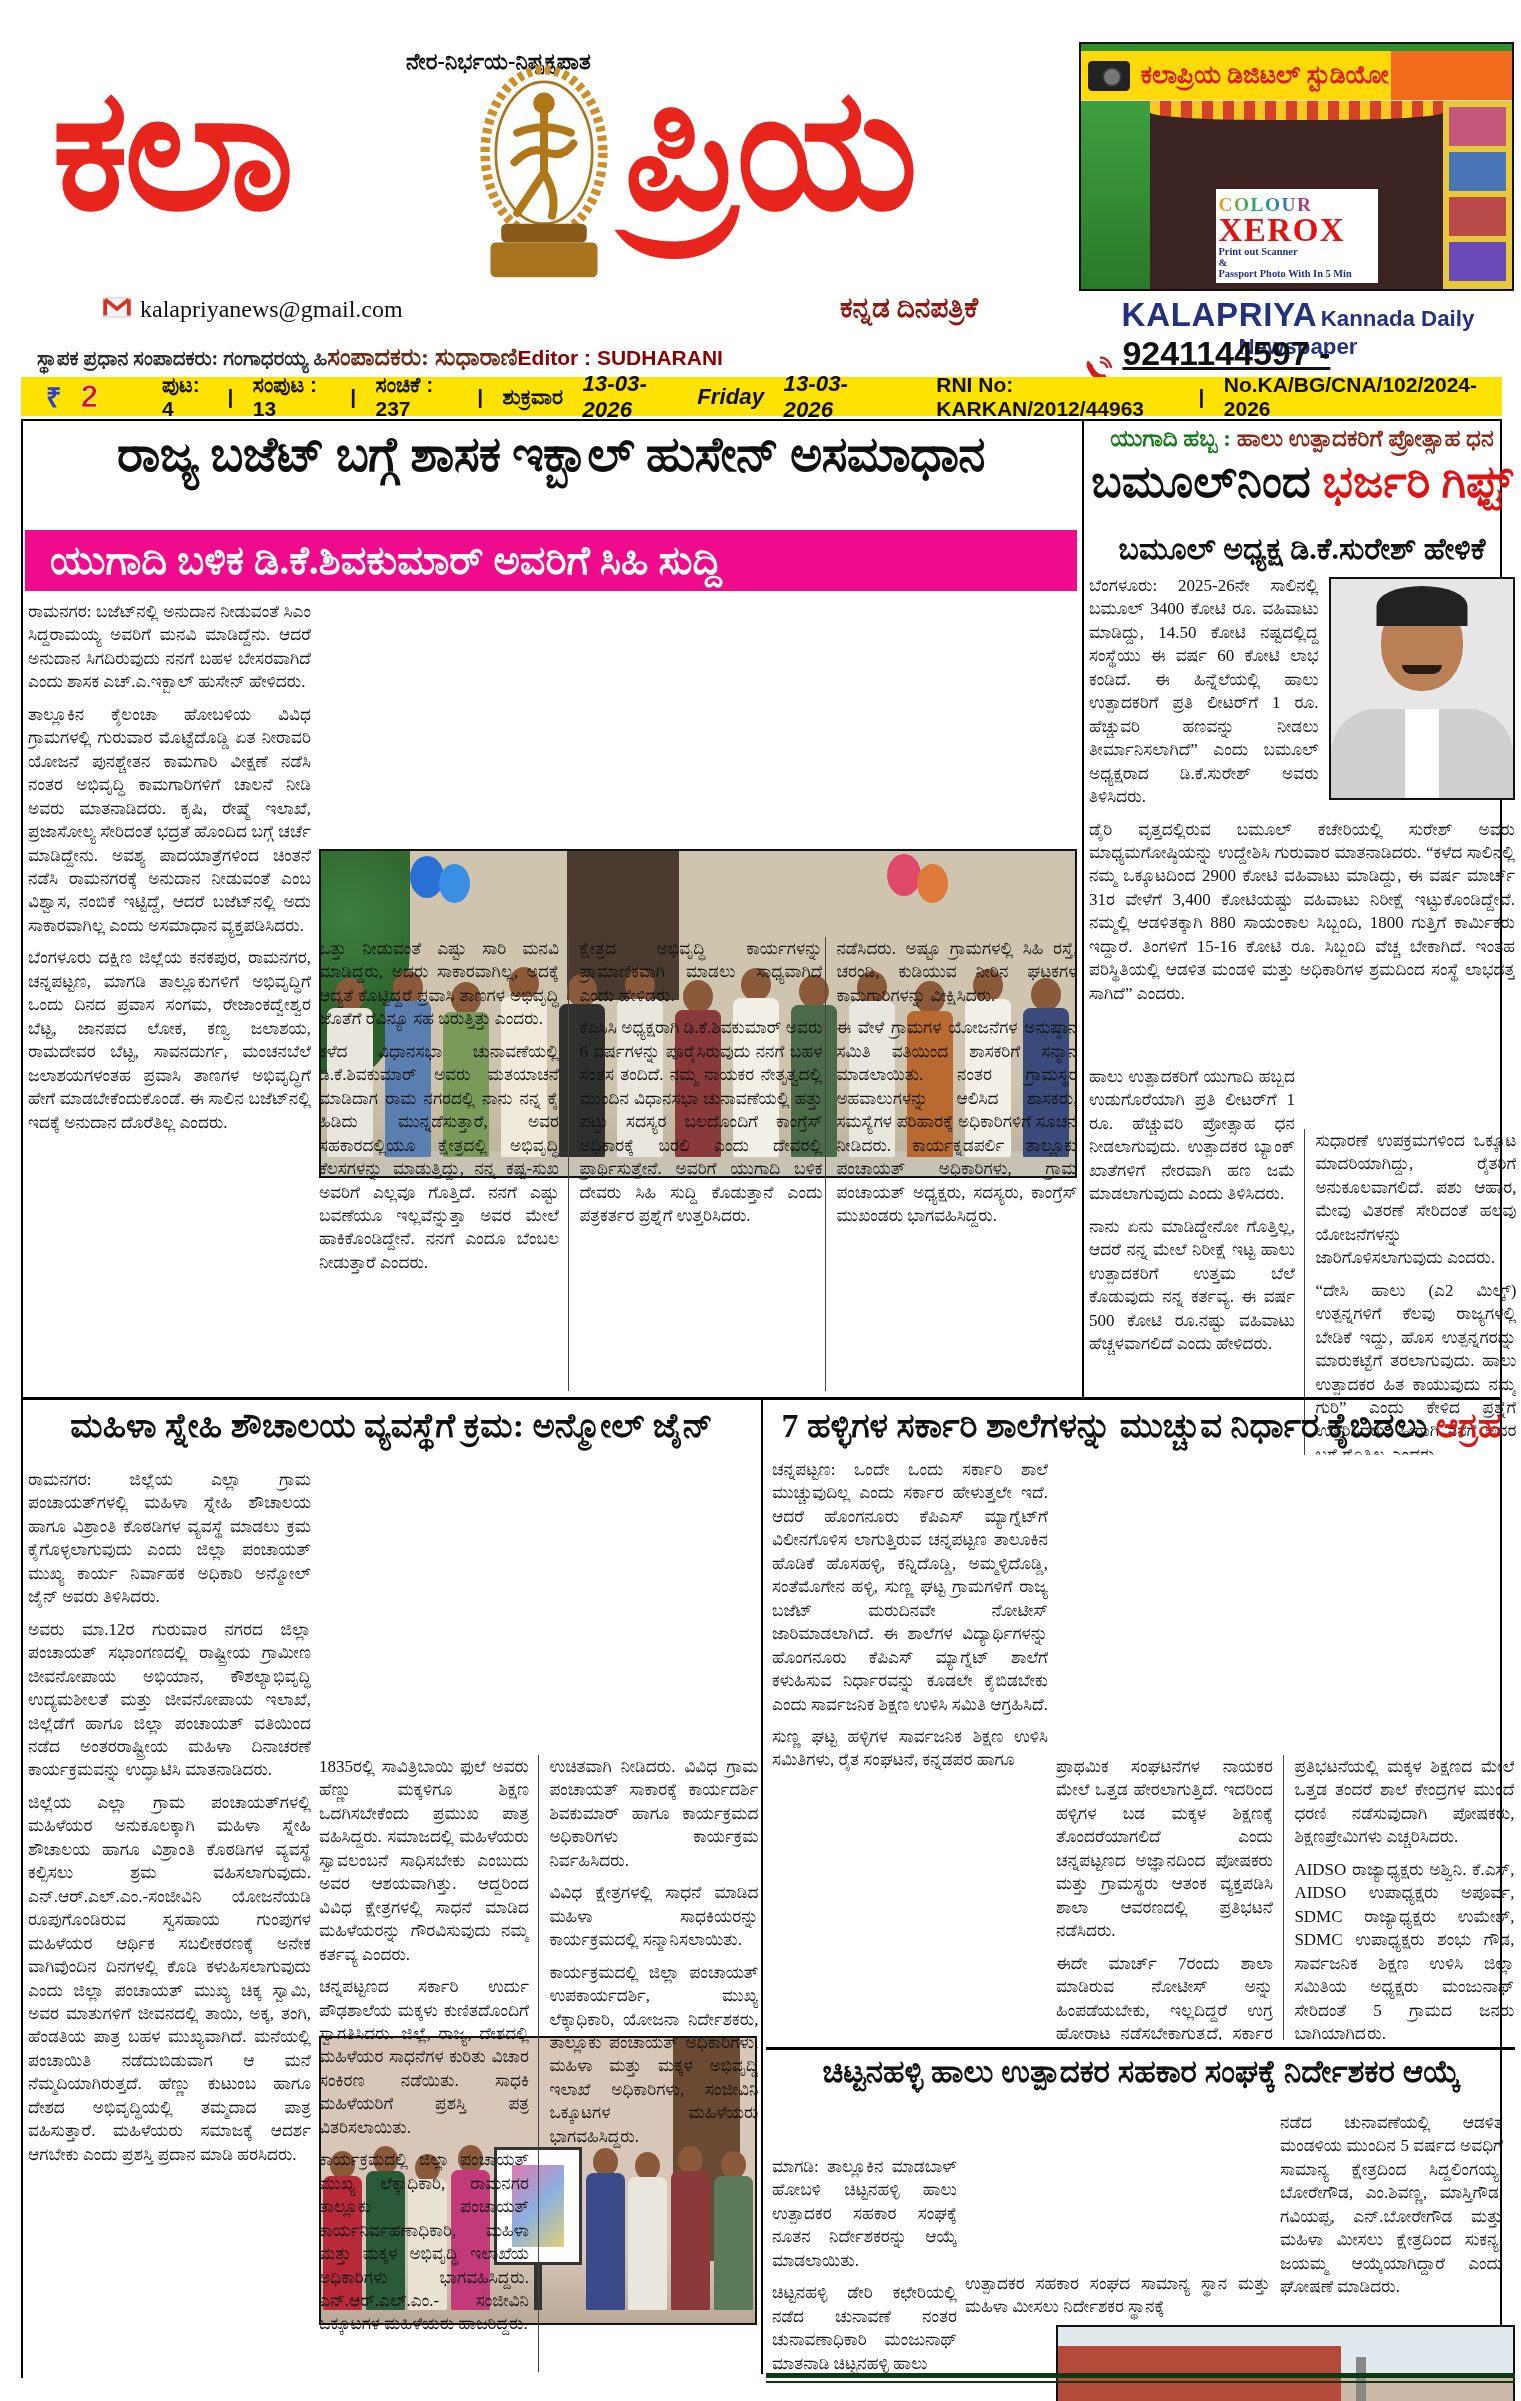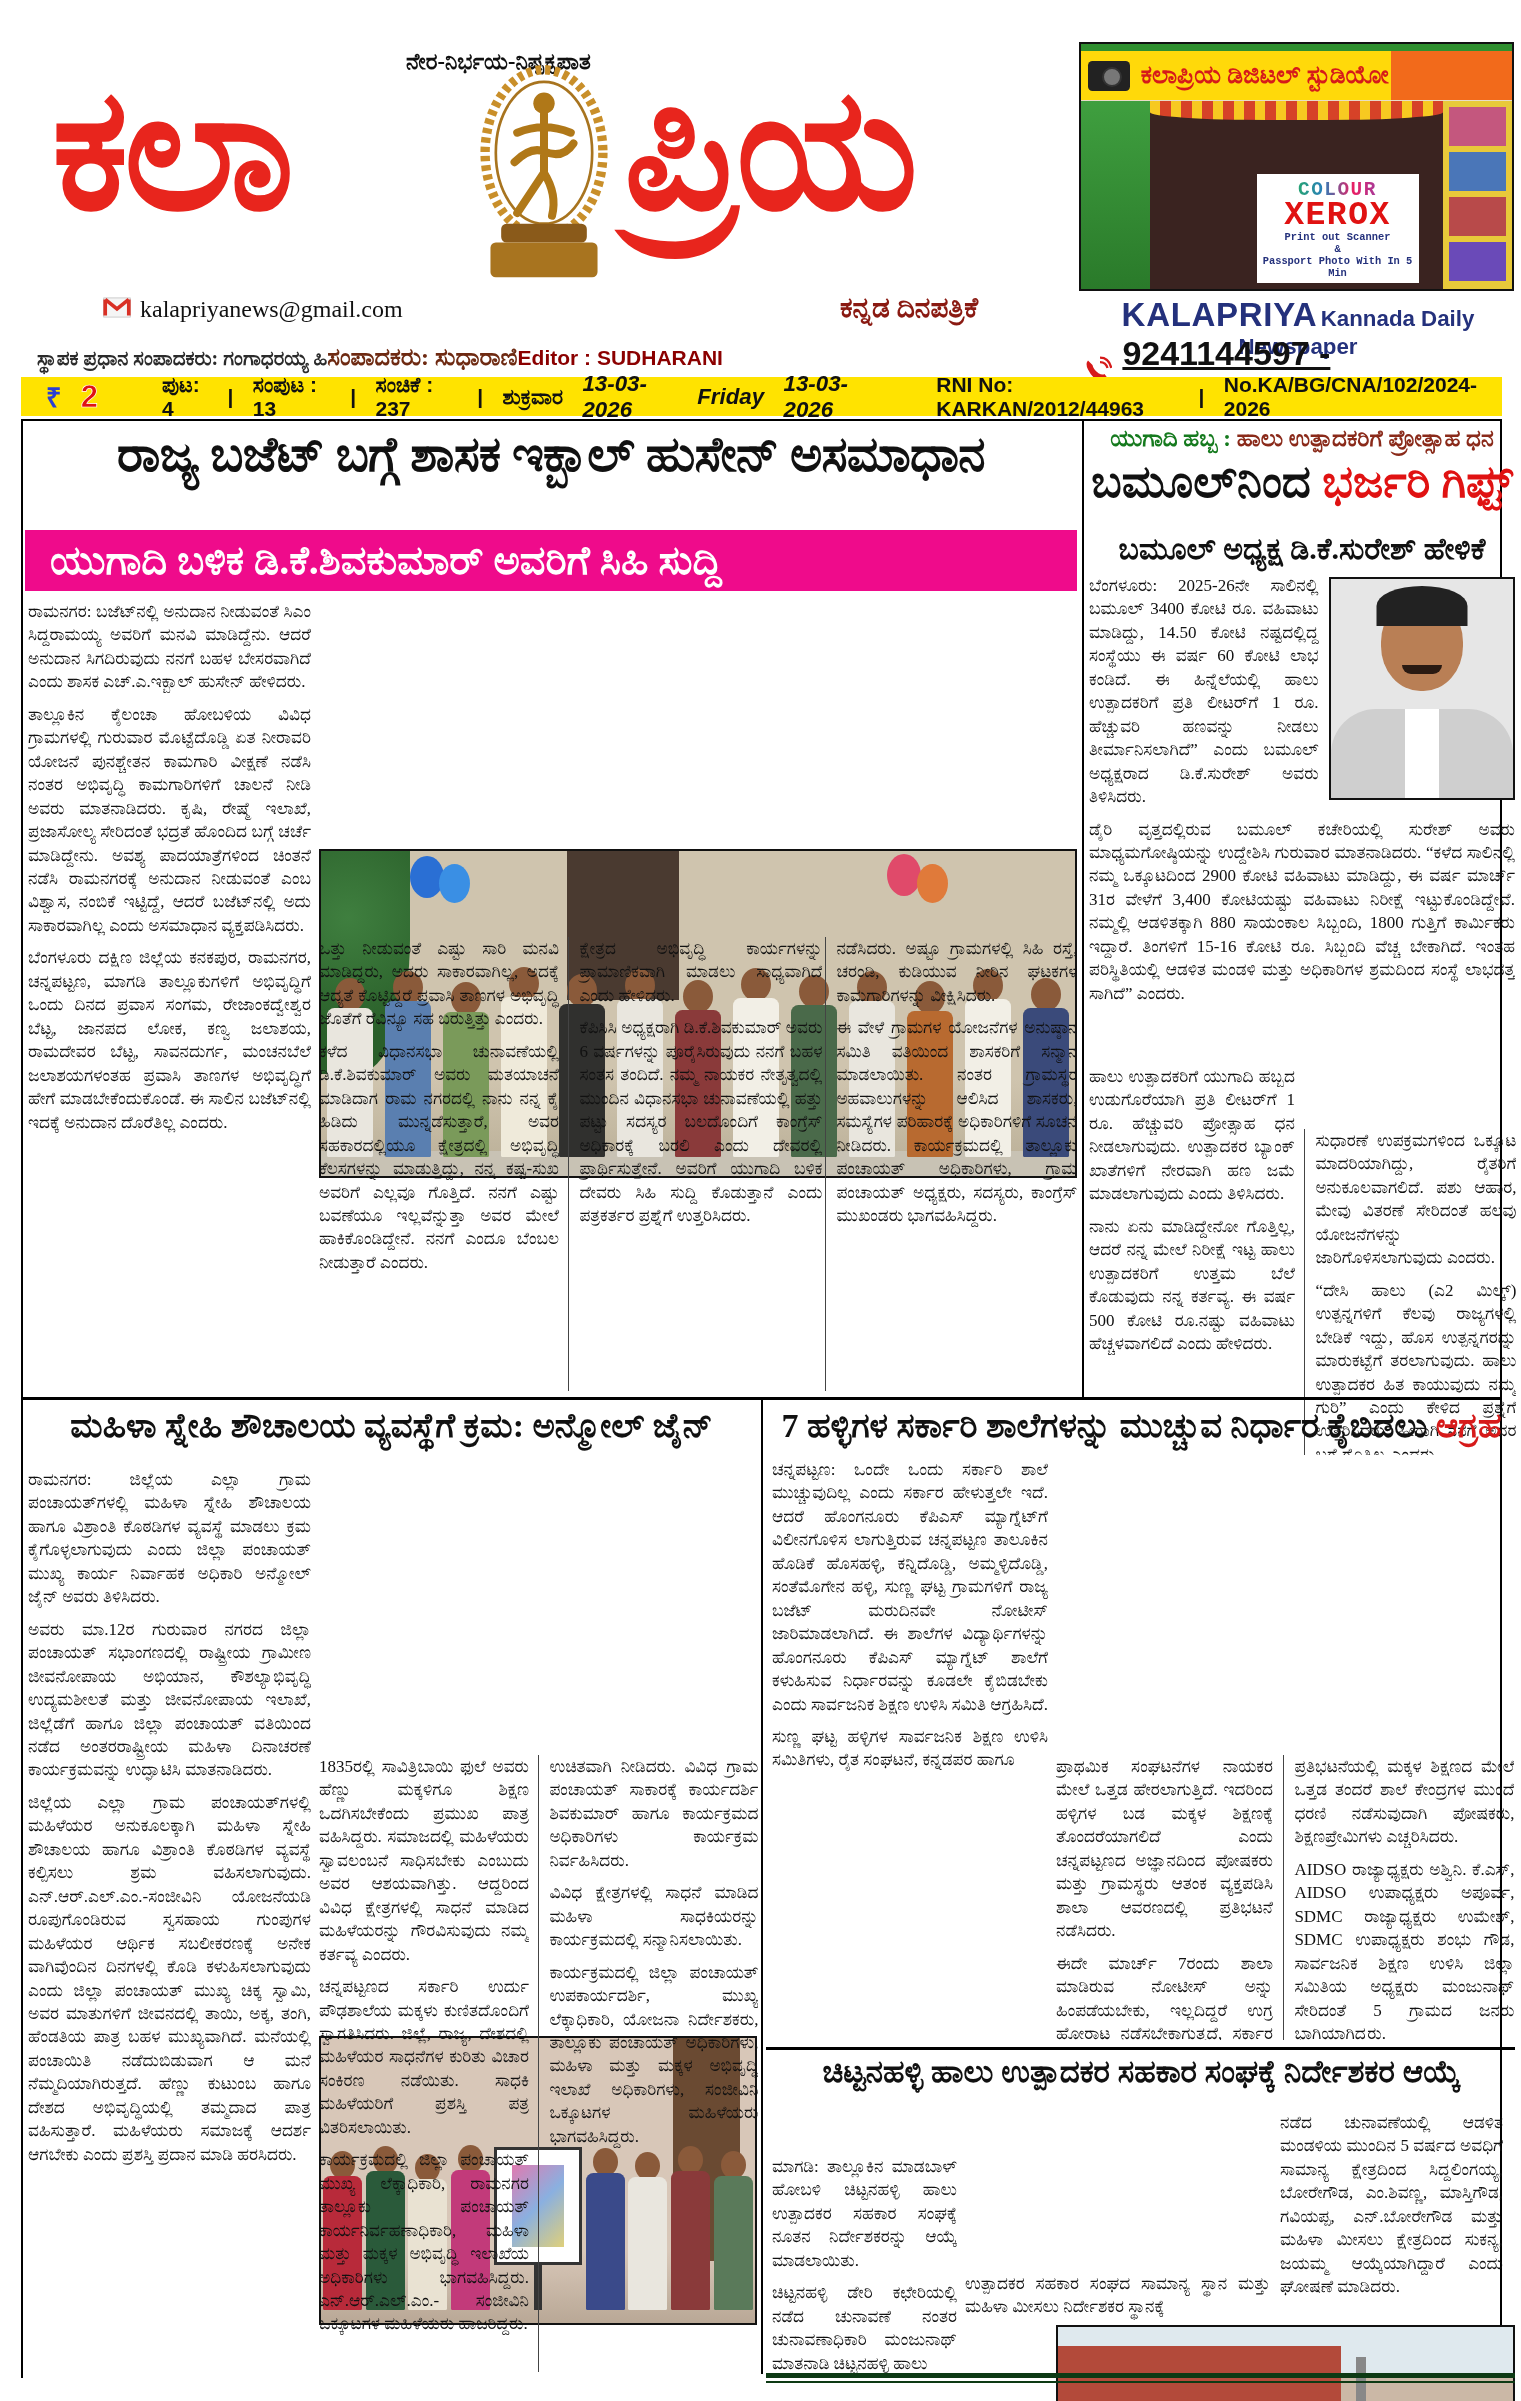--- a/index.html
+++ b/index.html
@@ -36,21 +36,21 @@
   .mid-h{font-size:34px;font-weight:bold;text-align:center;line-height:1.05;}
   .mid-h .r{color:#d61a1a;}
   .colrule{border-left:1.5px solid #444;}
   
   .photo{border:2.2px solid #111;box-sizing:border-box;overflow:hidden;position:relative;}
   .figrow{position:absolute;left:0;right:0;bottom:19.4px;display:flex;justify-content:space-around;align-items:flex-end;}
   .person{display:flex;flex-direction:column;align-items:center;}
   .head{width:30px;height:33px;border-radius:50%;background:#8a5a3a;}
   .torso{width:46px;border-radius:7.4px 7.4px 1.5px 1.5px;margin-top:-3px;}
   .balloon{position:absolute;border-radius:50%;}
-  .signboard{background:#fff;text-align:center;font-family:Liberation Mono, monospace;margin-left:41px;}
+  .signboard{background:#fff;font-family:Liberation Serif, serif;}
   .colour-word{font-weight:bold;font-size:19.4px;letter-spacing:1.5px;
      background:linear-gradient(90deg,#f39c12,#27ae60,#2980b9,#e91e63,#8e44ad,#16a085);
      -webkit-background-clip:text;background-clip:text;color:transparent;}
   .xerox-word{font-weight:bold;font-size:33px;color:#e01212;letter-spacing:1.5px;line-height:.9;}
   .sign-small{font-size:10.4px;color:#24317c;font-weight:bold;}
 </style>
 </head>
 <body>
 
 <div id="page">
@@ -235,21 +235,21 @@
   <div class="abs colbox" style="left:319px;top:937px;width:240px;height:454px;">
     <p class="ph">ಒತ್ತು ನೀಡುವಂತೆ ಎಷ್ಟು ಸಾರಿ ಮನವಿ ಮಾಡಿದ್ದರು, ಅದರು ಸಾಕಾರವಾಗಿಲ್ಲ, ಅದಕ್ಕೆ ಆದ್ಯತೆ ಕೊಟ್ಟಿದ್ದರೆ ಪ್ರವಾಸಿ ತಾಣಗಳ ಅಭಿವೃದ್ಧಿ ಜೊತೆಗೆ ರೆವಿನ್ಯೂ ಸಹ ಬರುತ್ತಿತ್ತು ಎಂದರು.</p>
     <p class="ph">ಕಳೆದ ವಿಧಾನಸಭಾ ಚುನಾವಣೆಯಲ್ಲಿ ಡಿ.ಕೆ.ಶಿವಕುಮಾರ್ ಅವರು ಮತಯಾಚನೆ ಮಾಡಿದಾಗ ರಾಮ ನಗರದಲ್ಲಿ ನಾನು ನನ್ನ ಕೈ ಹಿಡಿದು ಮುನ್ನಡೆಸುತ್ತಾರೆ, ಅವರ ಸಹಕಾರದಲ್ಲಿಯೂ ಕ್ಷೇತ್ರದಲ್ಲಿ ಅಭಿವೃದ್ಧಿ ಕೆಲಸಗಳನ್ನು ಮಾಡುತ್ತಿದ್ದು, ನನ್ನ ಕಷ್ಟ-ಸುಖ ಅವರಿಗೆ ಎಲ್ಲವೂ ಗೊತ್ತಿದೆ. ನನಗೆ ಎಷ್ಟು ಬವಣೆಯೂ ಇಲ್ಲವೆನ್ನುತ್ತಾ ಅವರ ಮೇಲೆ ಹಾಕಿಕೊಂಡಿದ್ದೇನೆ. ನನಗೆ ಎಂದೂ ಬೆಂಬಲ ನೀಡುತ್ತಾರೆ ಎಂದರು.</p>
   </div>
   <div class="abs colbox colrule" style="left:568px;top:937px;width:243px;height:454px;padding-left:10.4px;">
     <p class="ph">ಕ್ಷೇತ್ರದ ಅಭಿವೃದ್ಧಿ ಕಾರ್ಯಗಳನ್ನು ಪ್ರಾಮಾಣಿಕವಾಗಿ ಮಾಡಲು ಸಾಧ್ಯವಾಗಿದೆ ಎಂದು ಹೇಳಿದರು.</p>
     <p class="ph">ಕೆಪಿಸಿಸಿ ಅಧ್ಯಕ್ಷರಾಗಿ ಡಿ.ಕೆ.ಶಿವಕುಮಾರ್ ಅವರು 6 ವರ್ಷಗಳನ್ನು ಪೂರೈಸಿರುವುದು ನನಗೆ ಬಹಳ ಸಂತಸ ತಂದಿದೆ. ನಮ್ಮ ನಾಯಕರ ನೇತೃತ್ವದಲ್ಲಿ ಮುಂದಿನ ವಿಧಾನಸಭಾ ಚುನಾವಣೆಯಲ್ಲಿ ಹತ್ತು ಪಟ್ಟು ಸದಸ್ಯರ ಬಲದೊಂದಿಗೆ ಕಾಂಗ್ರೆಸ್ ಅಧಿಕಾರಕ್ಕೆ ಬರಲಿ ಎಂದು ದೇವರಲ್ಲಿ ಪ್ರಾರ್ಥಿಸುತ್ತೇನೆ. ಅವರಿಗೆ ಯುಗಾದಿ ಬಳಿಕ ದೇವರು ಸಿಹಿ ಸುದ್ದಿ ಕೊಡುತ್ತಾನೆ ಎಂದು ಪತ್ರಕರ್ತರ ಪ್ರಶ್ನೆಗೆ ಉತ್ತರಿಸಿದರು.</p>
   </div>
   <div class="abs colbox colrule" style="left:825px;top:937px;width:241px;height:454px;padding-left:10.4px;">
     <p class="ph">ನಡೆಸಿದರು. ಅಷ್ಟೂ ಗ್ರಾಮಗಳಲ್ಲಿ ಸಿಹಿ ರಸ್ತೆ, ಚರಂಡಿ, ಕುಡಿಯುವ ನೀರಿನ ಘಟಕಗಳ ಕಾಮಗಾರಿಗಳನ್ನು ವೀಕ್ಷಿಸಿದರು.</p>
-    <p class="ph">ಈ ವೇಳೆ ಗ್ರಾಮಗಳ ಯೋಜನೆಗಳ ಅನುಷ್ಠಾನ ಸಮಿತಿ ವತಿಯಿಂದ ಶಾಸಕರಿಗೆ ಸನ್ಮಾನ ಮಾಡಲಾಯಿತು. ನಂತರ ಗ್ರಾಮಸ್ಥರ ಅಹವಾಲುಗಳನ್ನು ಆಲಿಸಿದ ಶಾಸಕರು, ಸಮಸ್ಯೆಗಳ ಪರಿಹಾರಕ್ಕೆ ಅಧಿಕಾರಿಗಳಿಗೆ ಸೂಚನೆ ನೀಡಿದರು. ಕಾರ್ಯಕ್ರಮದಲ್ಲಿ ತಾಲ್ಲೂಕು ಪಂಚಾಯತ್ ಅಧಿಕಾರಿಗಳು, ಗ್ರಾಮ ಪಂಚಾಯತ್ ಅಧ್ಯಕ್ಷರು, ಸದಸ್ಯರು, ಕಾಂಗ್ರೆಸ್ ಮುಖಂಡರು ಭಾಗವಹಿಸಿದ್ದರು.</p>
+    <p class="ph">ಈ ವೇಳೆ ಗ್ರಾಮಗಳ ಯೋಜನೆಗಳ ಅನುಷ್ಠಾನ ಸಮಿತಿ ವತಿಯಿಂದ ಶಾಸಕರಿಗೆ ಸನ್ಮಾನ ಮಾಡಲಾಯಿತು. ನಂತರ ಗ್ರಾಮಸ್ಥರ ಅಹವಾಲುಗಳನ್ನು ಆಲಿಸಿದ ಶಾಸಕರು, ಸಮಸ್ಯೆಗಳ ಪರಿಹಾರಕ್ಕೆ ಅಧಿಕಾರಿಗಳಿಗೆ ಸೂಚನೆ ನೀಡಿದರು. ಕಾರ್ಯಕ್ನಡಪರ್ಲಿ ತಾಲ್ಲೂಕು ಪಂಚಾಯತ್ ಅಧಿಕಾರಿಗಳು, ಗ್ರಾಮ ಪಂಚಾಯತ್ ಅಧ್ಯಕ್ಷರು, ಸದಸ್ಯರು, ಕಾಂಗ್ರೆಸ್ ಮುಖಂಡರು ಭಾಗವಹಿಸಿದ್ದರು.</p>
   </div>
 
   <div class="abs kicker" style="left:1089px;top:426px;width:426px;">
     <span class="g">ಯುಗಾದಿ ಹಬ್ಬ :</span>
     <span class="m">ಹಾಲು ಉತ್ಪಾದಕರಿಗೆ ಪ್ರೋತ್ಸಾಹ ಧನ</span>
   </div>
   <div class="abs bamul-h" style="left:1089px;top:460px;width:426px;">
     <span>ಬಮೂಲ್‌ನಿಂದ</span>
     <span class="r">ಭರ್ಜರಿ ಗಿಫ್ಟ್</span>
   </div>

